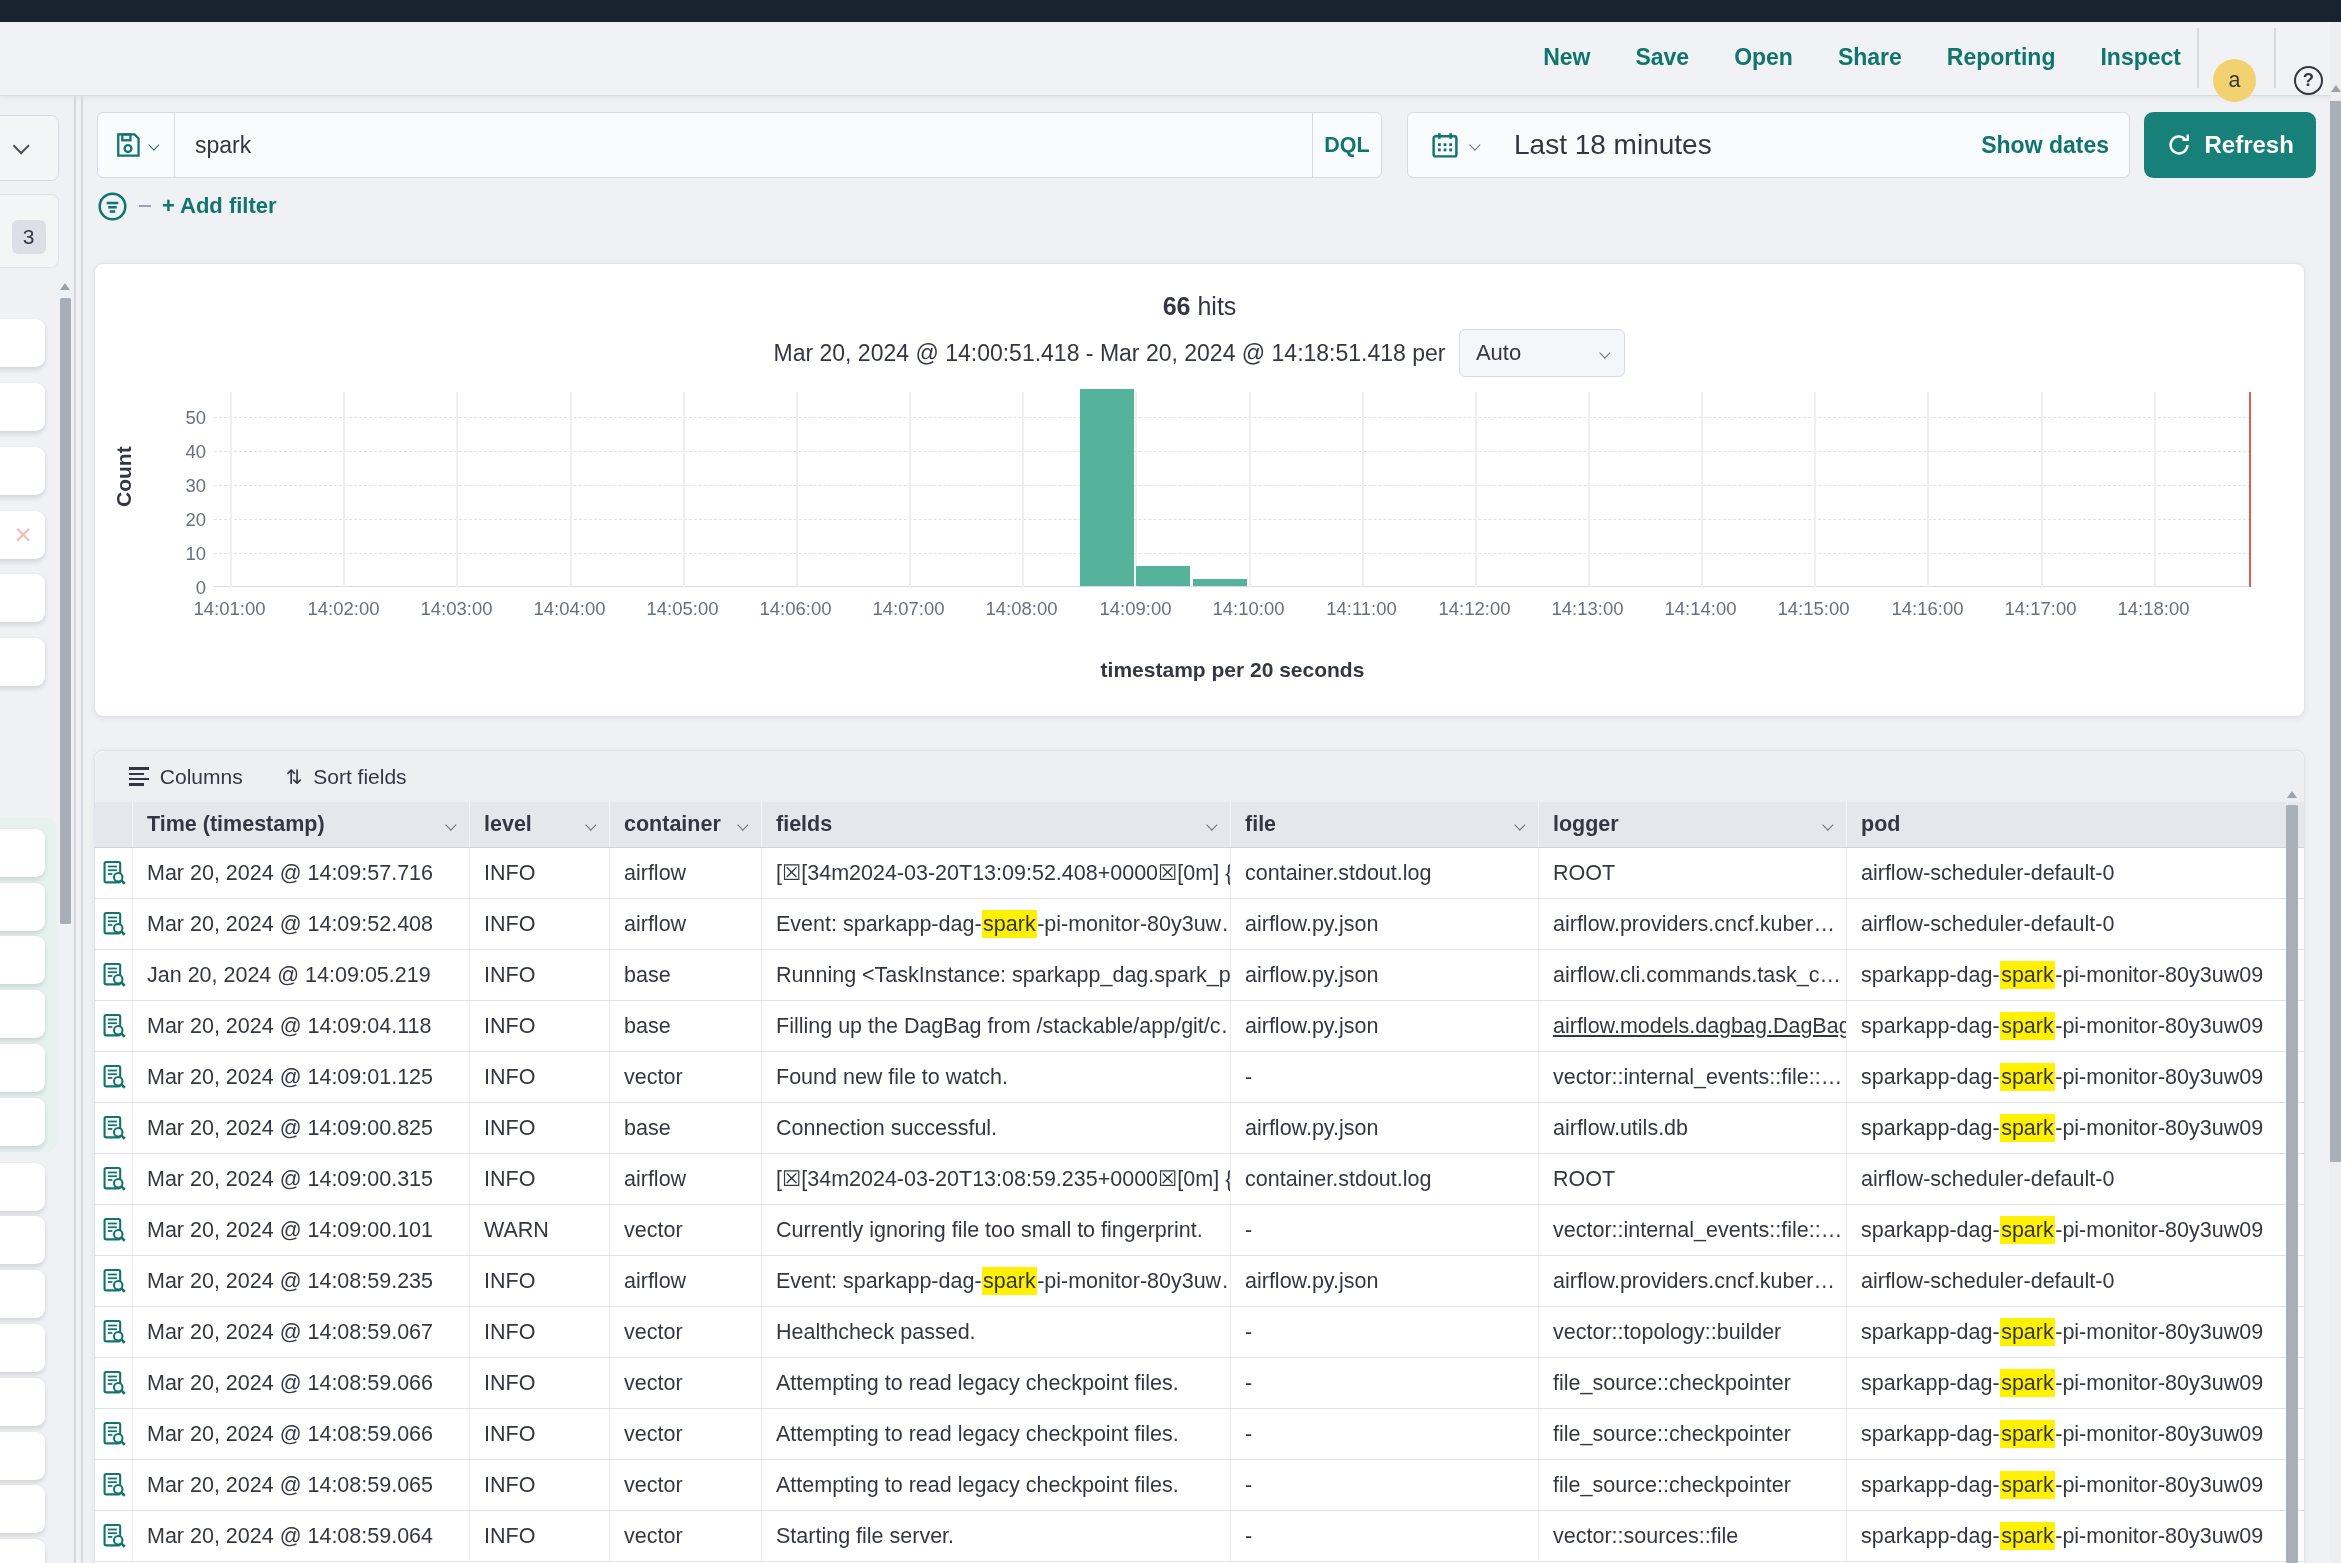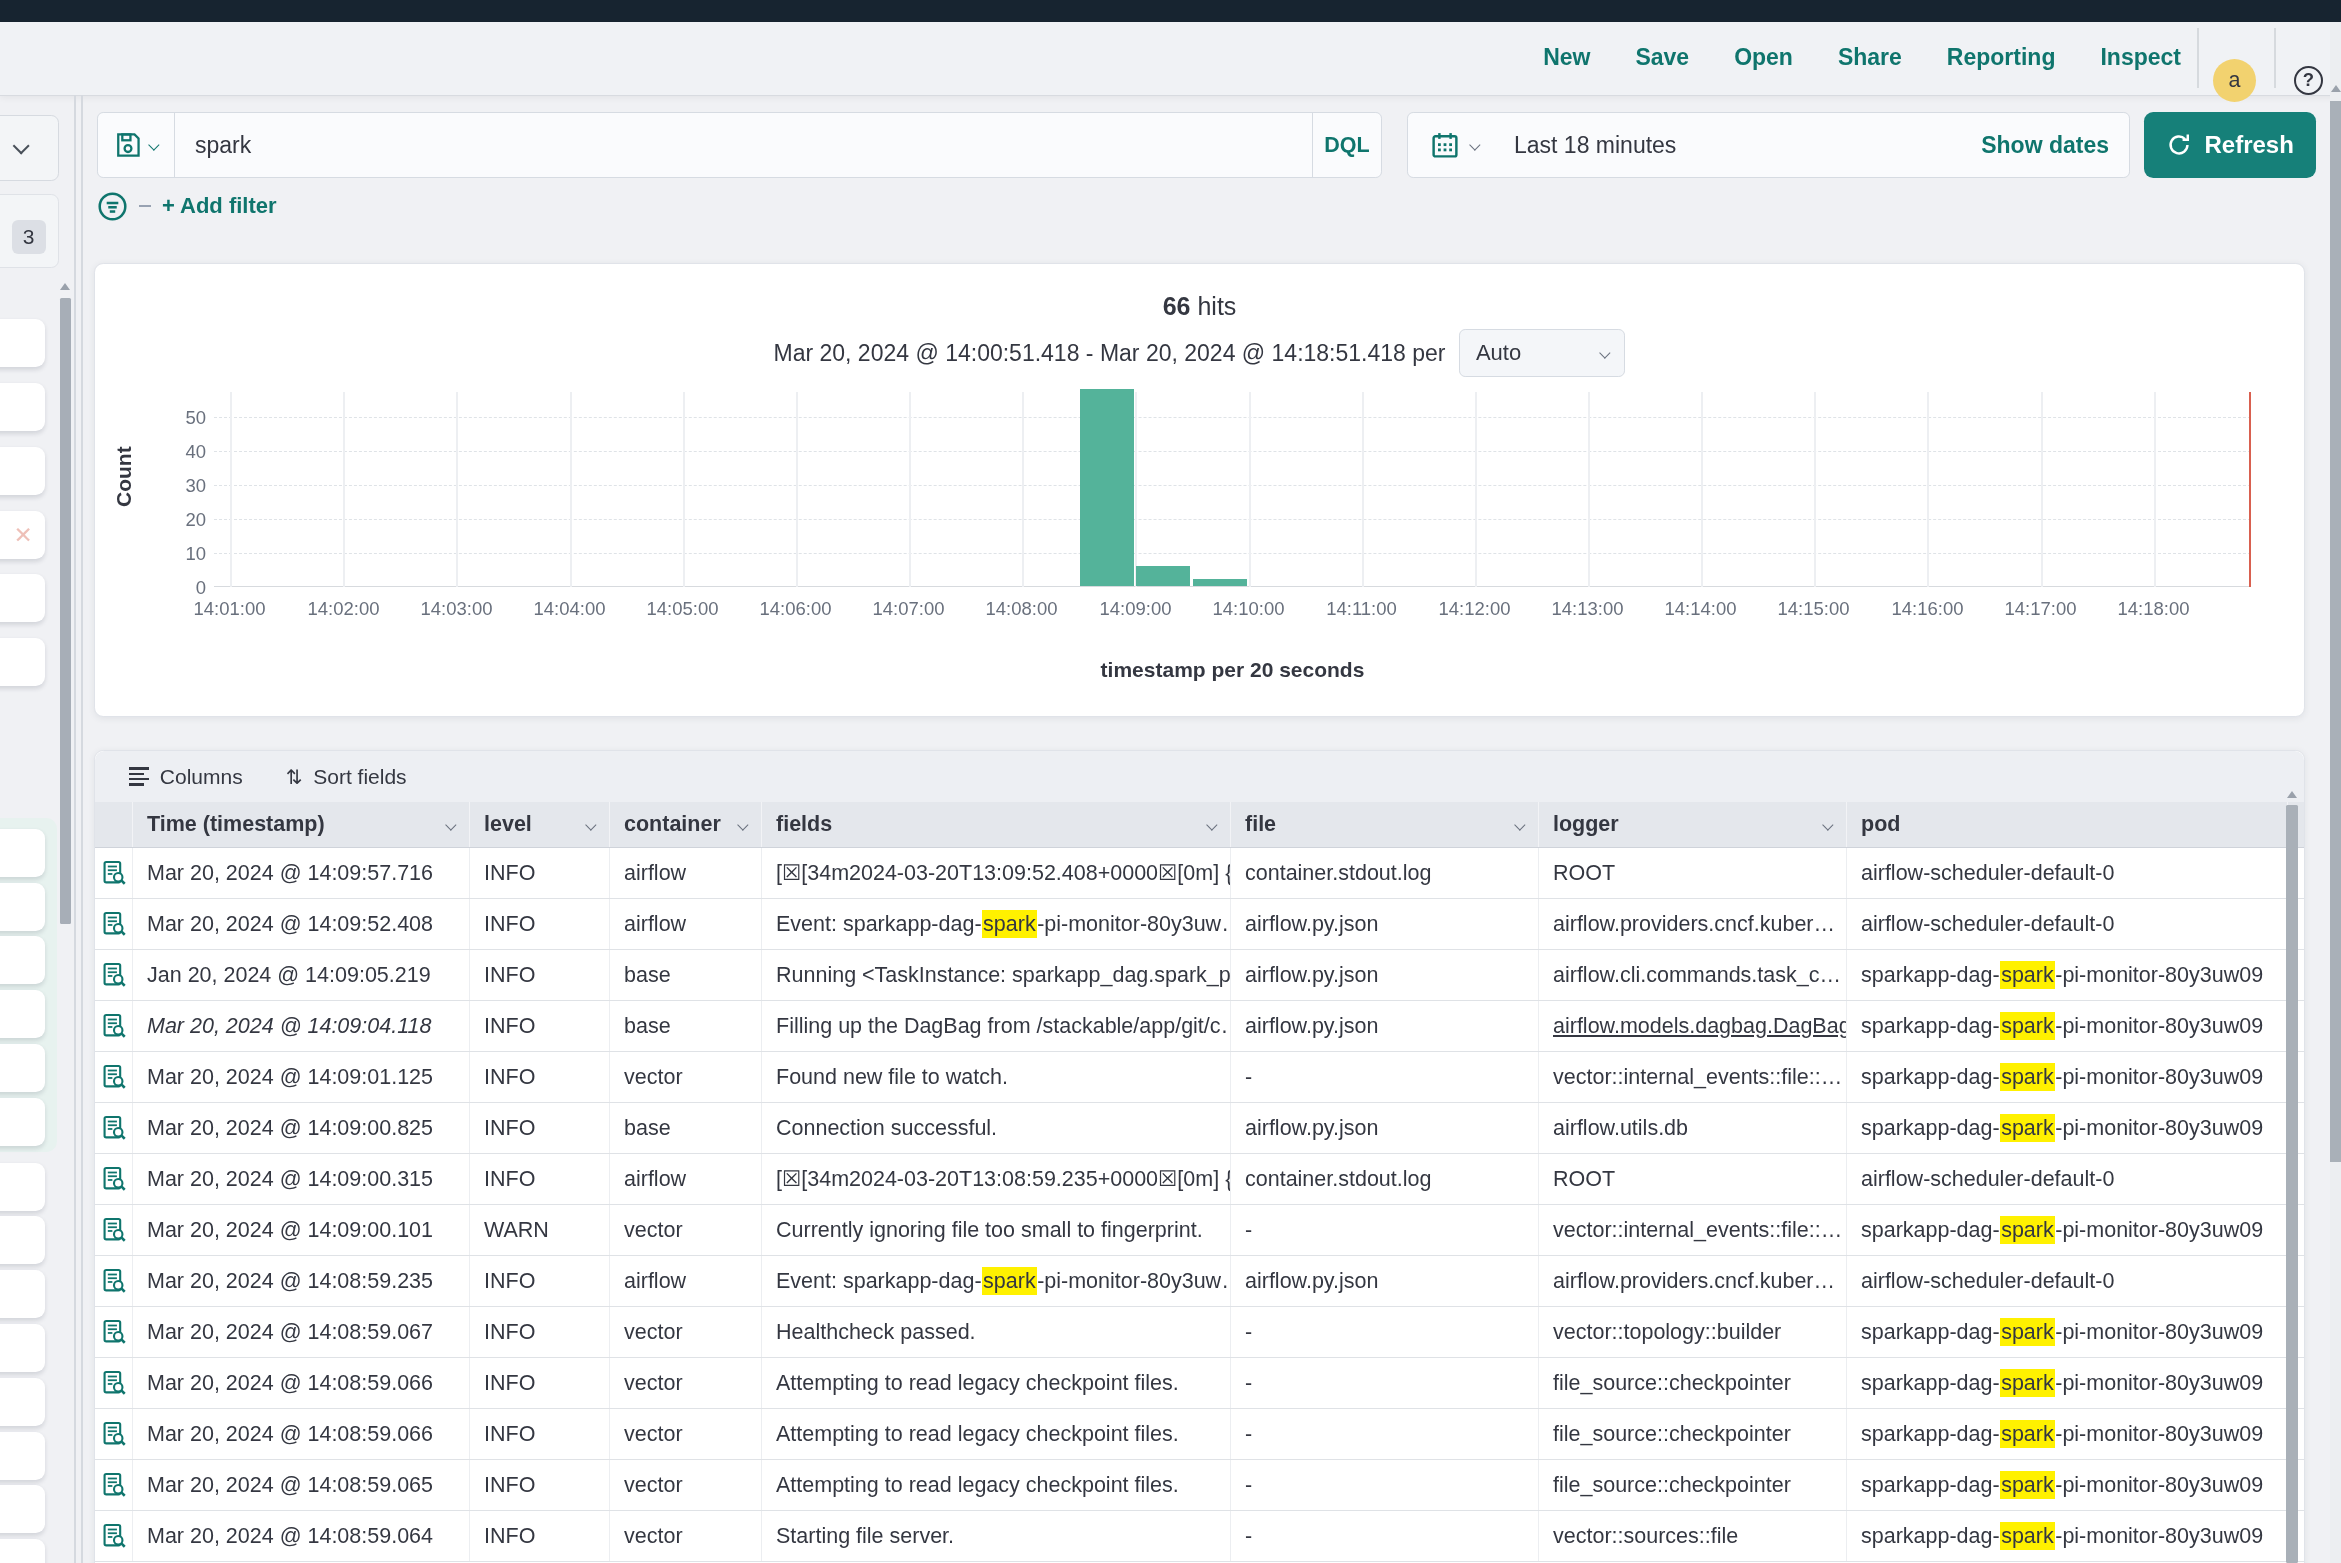--- a/index.html
+++ b/index.html
@@ -46,21 +46,21 @@
   .searchbar { position:absolute; left:97px; top:112px; width:1285px; height:66px; background:#fafbfd;
                border:1.5px solid #d6dbe2; border-radius:6.2px; display:flex; align-items:center; }
   .save-seg { width:77px; height:100%; border-right:1.5px solid #d6dbe2; display:flex; align-items:center;
               justify-content:center; gap:9.2px; cursor:pointer; }
   .query-text { flex:1; padding-left:20px; font-size:23px; color:#343741; }
   .dql-seg { width:69px; height:100%; border-left:1.5px solid #d6dbe2; display:flex; align-items:center;
              justify-content:center; font-size:21.5px; font-weight:700; color:#0f756d; cursor:pointer; }
   .datebox { position:absolute; left:1407px; top:112px; width:723px; height:66px; background:#fafbfd;
              border:1.5px solid #d6dbe2; border-radius:6.2px; display:flex; align-items:center; }
   .datebox .cal { margin-left:23px; }
-  .datebox .range-val { margin-left:35px; font-size:23px; color:#343741; flex:1; }
+  .datebox .range-val { margin-left:35px; font-size:28px; color:#343741; flex:1; }
   .show-dates { margin-right:20px; font-size:23px; font-weight:600; color:#0f756d; cursor:pointer; }
   .refresh-btn { position:absolute; left:2144px; top:112px; width:172px; height:66px; background:#168079; border:none;
                  border-radius:9.2px; color:#fff; font-size:24px; font-weight:700; font-family:inherit;
                  display:flex; align-items:center; justify-content:center; gap:12.3px; cursor:pointer; }
   .filter-row { position:absolute; left:97px; top:189px; height:34px; display:flex; align-items:center; gap:10.8px; }
   .filter-dash { width:12.3px; height:2.3px; background:#98a2b2; }
   .add-filter { color:#0f756d; font-size:22px; font-weight:600; cursor:pointer; }
 
   
   .panel { position:absolute; left:94px; width:2211px; background:#fff; border:0.8px solid #e0e3e9;
@@ -403,21 +403,21 @@
           <div class="td expand" style="width: 38px;">
             <svg viewBox="0 0 16 16" width="26" height="26">
               <rect x="2.2" y="1.2" width="9.6" height="12.6" rx="1" fill="none" stroke="#0f756d" stroke-width="1.3"></rect>
               <line x1="4.2" y1="4" x2="9.8" y2="4" stroke="#0f756d" stroke-width="1.1"></line>
               <line x1="4.2" y1="6.3" x2="9.8" y2="6.3" stroke="#0f756d" stroke-width="1.1"></line>
               <line x1="4.2" y1="8.6" x2="7" y2="8.6" stroke="#0f756d" stroke-width="1.1"></line>
               <circle cx="10.6" cy="10.6" r="2.6" fill="#fff" stroke="#0f756d" stroke-width="1.3"></circle>
               <line x1="12.5" y1="12.5" x2="14.6" y2="14.6" stroke="#0f756d" stroke-width="1.6"></line>
             </svg>
           </div>
-          <div class="td" style="width: 337px; font-style: italic;">Mar 20, 2024 @ 14:09:04.118</div>
+          <div class="td" style="width: 337px;">Mar 20, 2024 @ 14:09:04.118</div>
           <div class="td" style="width: 140px;">INFO</div>
           <div class="td" style="width: 152px;">base</div>
           <div class="td" style="width: 469px;">Filling up the DagBag from /stackable/app/git/c…</div>
           <div class="td" style="width: 308px;">airflow.py.json</div>
           <div class="td" style="width: 308px; text-decoration: underline;">airflow.models.dagbag.DagBag</div>
           <div class="td" style="width: 441px;">sparkapp-dag-<mark>spark</mark>-pi-monitor-80y3uw09</div>
         </div>
         <div class="trow">
           <div class="td expand" style="width: 38px;">
             <svg viewBox="0 0 16 16" width="26" height="26">

